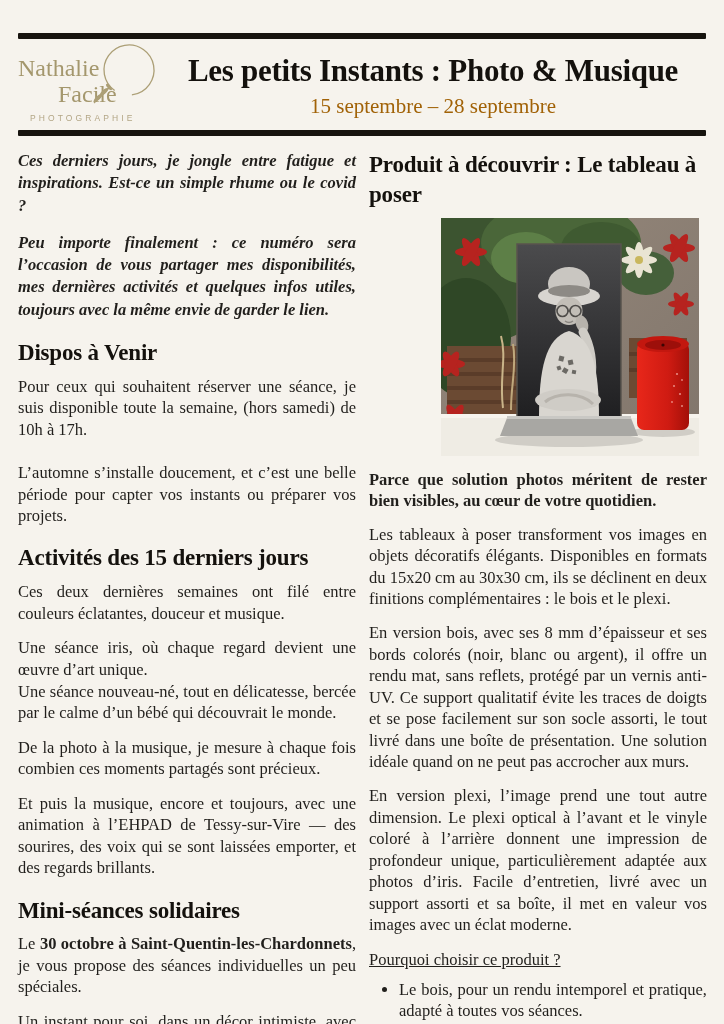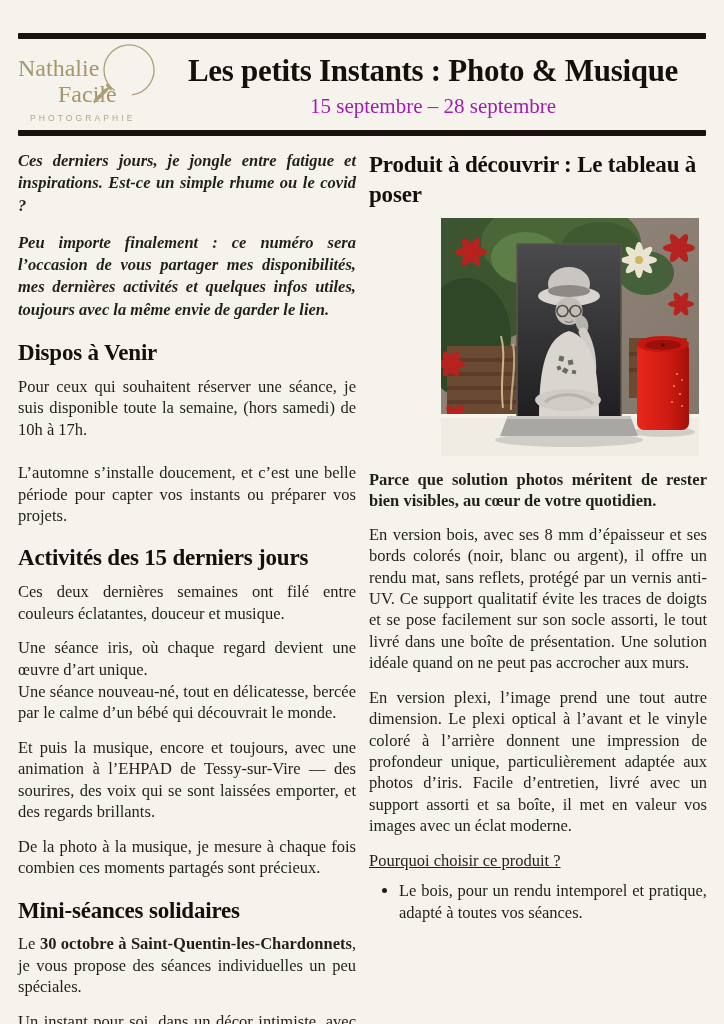--- a/index.html
+++ b/index.html
@@ -14,21 +14,21 @@
   
   header{display:flex;align-items:center;height:91px;}
   .logo{position:relative;width:142px;flex:0 0 142px;padding-top:10px;}
   .logo-mark{position:absolute;top:-4px;right:-6px;width:84px;height:74px;}
   .logo-name{font-size:24px;line-height:1.08;color:#a4976d;}
   .logo-line2{display:block;padding-left:40px;}
   .logo-sub{margin-top:5px;padding-left:12px;font-family:"Liberation Sans",sans-serif;
     font-size:8.5px;letter-spacing:3.1px;color:#b3a686;}
   .head-text{flex:1;text-align:center;padding-top:2px;}
   h1{margin:0;font-size:31px;font-weight:700;letter-spacing:-0.3px;white-space:nowrap;color:#14110d;}
-  .dates{margin-top:5px;font-size:21px;color:#a21caf;}
+  .dates{margin-top:5px;font-size:21px;color:#a16207;}
   
   .cols{display:flex;gap:13px;margin-top:14px;}
   .col{width:338px;flex:0 0 338px;font-size:16.5px;line-height:1.3;}
   p{margin:0 0 13px 0;text-align:justify;}
   h2{margin:17px 0 8px 0;font-size:23px;font-weight:700;color:#14110d;letter-spacing:-0.2px;text-align:left;}
   .intro{font-style:italic;font-weight:700;line-height:1.35;margin-bottom:15px;font-family:Liberation Serif, serif;}
   .gap-top{margin-top:22px;}
   .tight{margin-bottom:1px;}
   .first{margin-top:0;}
   .lead{font-weight:700;margin-bottom:12px;}
@@ -76,22 +76,22 @@
       <p class="intro">Peu importe finalement : ce numéro sera l’occasion de vous partager mes disponibilités, mes dernières activités et quelques infos utiles, toujours avec la même envie de garder le lien.</p>
 
       <h2>Dispos à Venir</h2>
       <p>Pour ceux qui souhaitent réserver une séance, je suis disponible toute la semaine, (hors samedi) de 10h à 17h.</p>
       <p class="gap-top">L’automne s’installe doucement, et c’est une belle période pour capter vos instants ou préparer vos projets.</p>
 
       <h2>Activités des 15 derniers jours</h2>
       <p>Ces deux dernières semaines ont filé entre couleurs éclatantes, douceur et musique.</p>
       <p class="tight">Une séance iris, où chaque regard devient une œuvre d’art unique.</p>
       <p>Une séance nouveau-né, tout en délicatesse, bercée par le calme d’un bébé qui découvrait le monde.</p>
+      <p>De la photo à la musique, je mesure à chaque fois combien ces moments partagés sont précieux.</p>
       <p>Et puis la musique, encore et toujours, avec une animation à l’EHPAD de Tessy-sur-Vire — des sourires, des voix qui se sont laissées emporter, et des regards brillants.</p>
-      <p>De la photo à la musique, je mesure à chaque fois combien ces moments partagés sont précieux.</p>
 
       <h2>Mini-séances solidaires</h2>
       <p><span>Le </span><b>30 octobre à Saint-Quentin-les-Chardonnets</b><span>, je vous propose des séances individuelles un peu spéciales.</span></p>
       <p>Un instant pour soi, dans un décor intimiste, avec une mise en beauté incluse... mais surtout un geste pour une belle cause.</p>
 
     </section>
 
     <section class="col">
       <h2 class="first">Produit à découvrir : Le tableau à poser</h2>
 
@@ -205,20 +205,21 @@
               <circle cx="241" cy="162" r="0.9"></circle>
               <circle cx="233" cy="168" r="1"></circle>
             <circle cx="239" cy="176" r="1.1"></circle>
               <circle cx="231" cy="184" r="0.9"></circle>
               <circle cx="241" cy="188" r="1"></circle>
           </g>
         </svg>
       </div>
 
       <p class="lead">Parce que solution photos méritent de rester bien visibles, au cœur de votre quotidien.</p>
+      <p>Les tableaux à poser transforment vos images en objets décoratifs élégants. Disponibles en formats du 15x20 cm au 30x30 cm, ils se déclinent en deux finitions complémentaires : le bois et le plexi.</p>
       <p>En version bois, avec ses 8 mm d’épaisseur et ses bords colorés (noir, blanc ou argent), il offre un rendu mat, sans reflets, protégé par un vernis anti-UV. Ce support qualitatif évite les traces de doigts et se pose facilement sur son socle assorti, le tout livré dans une boîte de présentation. Une solution idéale quand on ne peut pas accrocher aux murs.</p>
       <p>En version plexi, l’image prend une tout autre dimension. Le plexi optical à l’avant et le vinyle coloré à l’arrière donnent une impression de profondeur unique, particulièrement adaptée aux photos d’iris. Facile d’entretien, livré avec un support assorti et sa boîte, il met en valeur vos images avec un éclat moderne.</p>
 
       <div class="why">Pourquoi choisir ce produit ?</div>
       <ul>
         <li>Le bois, pour un rendu intemporel et pratique, adapté à toutes vos séances.</li>
 
       </ul>
 
     </section>

